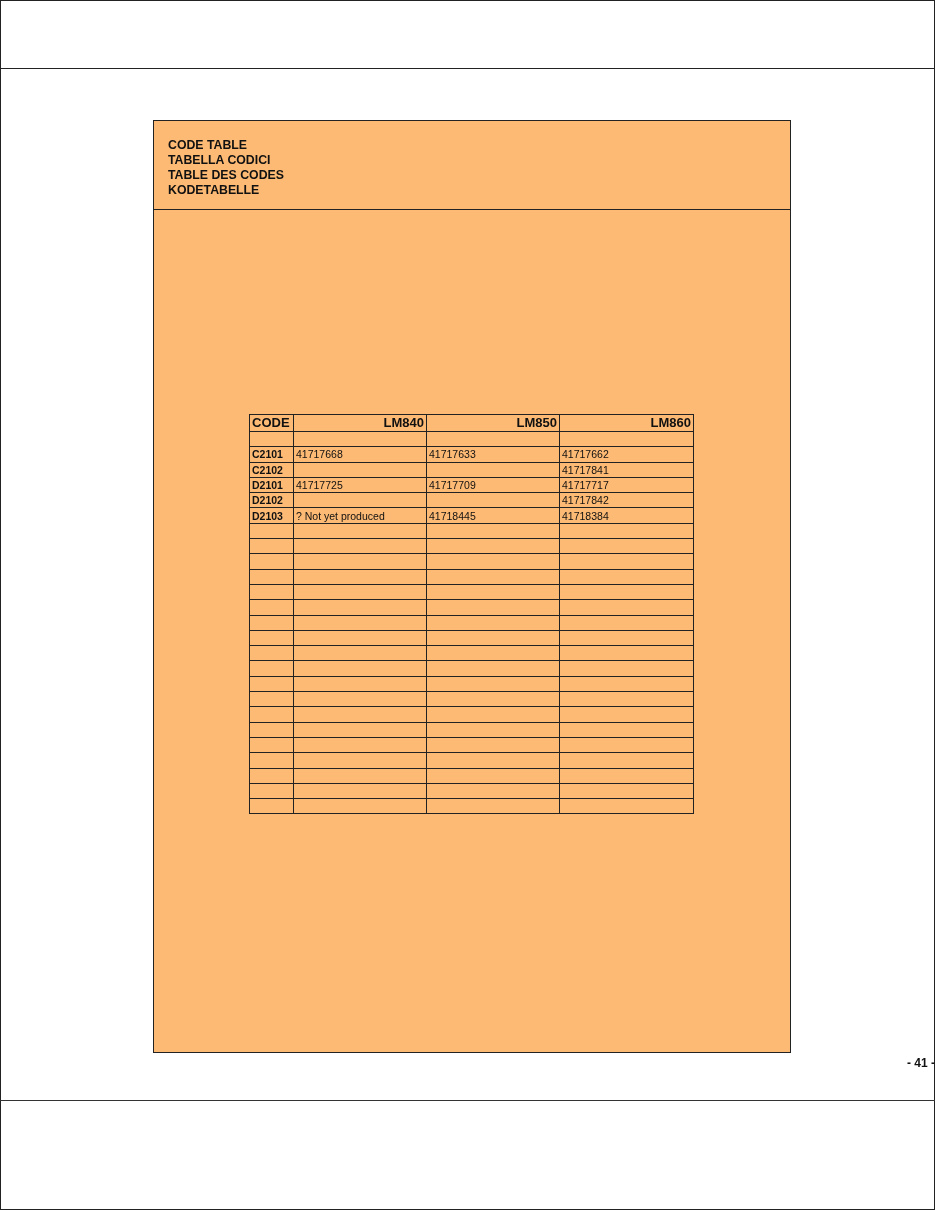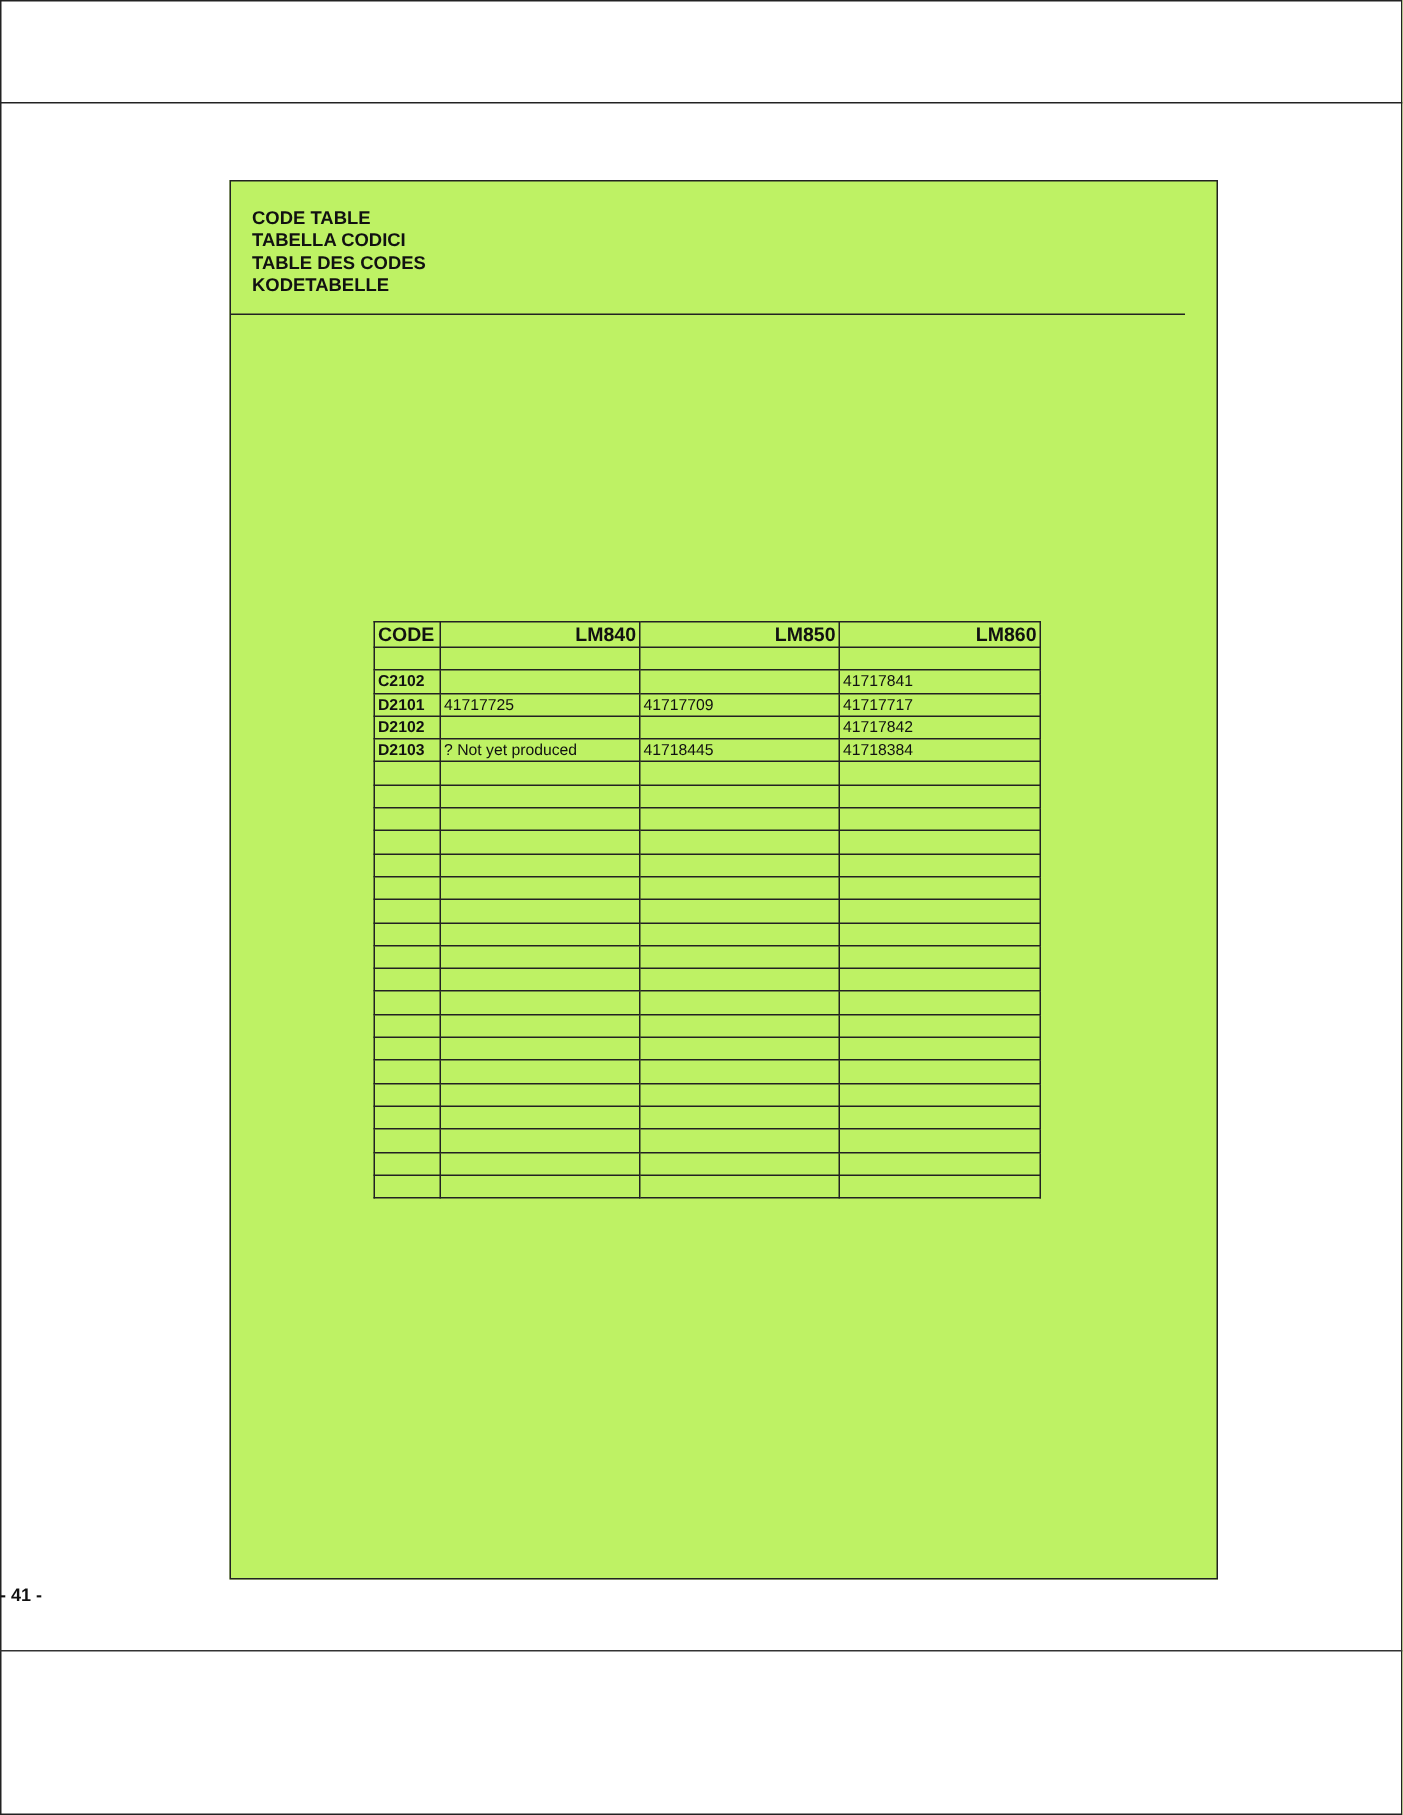--- a/index.html
+++ b/index.html
@@ -14,21 +14,21 @@
   .band-top-line {
     position: absolute; left: 0; top: 68px; width: 935px; height: 0;
     border-top: 1.5px solid #222;
   }
   .band-bottom-line {
     position: absolute; left: 0; top: 1100px; width: 935px; height: 0;
     border-top: 1.5px solid #333;
   }
   .page {
     position: absolute; left: 153px; top: 120px; width: 636px; height: 931px;
-    border: 1.5px solid #222; background: #bef264; padding-left: 21px;
+    border: 1.5px solid #222; background: #fdba74;
   }
   .page-header {
     position: absolute; left: 0; top: 0; width: 636px; height: 88px;
     border-bottom: 1.5px solid #222;
   }
   .hdr-col {
     position: absolute; top: 17px; font-weight: bold; font-size: 12.3px; line-height: 15px;
   }
   .hdr-left { left: 14px; }
   .hdr-right { left: 473px; }
@@ -44,21 +44,21 @@
     font-size: 10.5px; line-height: 14px; white-space: nowrap; overflow: hidden;
   }
   table.codes th {
     font-size: 13px; font-weight: bold; height: 16px; line-height: 16px; text-align: right;
   }
   table.codes th.code-h { text-align: left; padding-left: 2px; margin-top: 33px; }
   table.codes td.code { font-weight: bold; }
   col.c0 { width: 44px; } col.c1 { width: 133px; } col.c2 { width: 133px; } col.c3 { width: 134px; }
 
   .page-number {
-    position: absolute; left: 0; top: 1056px; width: 935px; text-align: left;
+    position: absolute; left: 0; top: 1056px; width: 935px; text-align: right;
     font-size: 12px; font-weight: bold;
   }
 </style>
 </head>
 <body>
 
 <div class="frame"></div>
 <div class="band-top-line"></div>
 <div class="band-bottom-line"></div>
 
@@ -88,20 +88,26 @@
       </tr>
     </thead>
     <tbody id="code-rows">
       <tr>
         <td class="code"></td>
         <td></td>
         <td></td>
         <td></td>
       </tr>
       <tr>
+        <td class="code">C2101</td>
+        <td>41717668</td>
+        <td>41717633</td>
+        <td>41717662</td>
+      </tr>
+      <tr>
         <td class="code">C2102</td>
         <td></td>
         <td></td>
         <td>41717841</td>
       </tr>
       <tr>
         <td class="code">D2101</td>
         <td>41717725</td>
         <td>41717709</td>
         <td>41717717</td>

